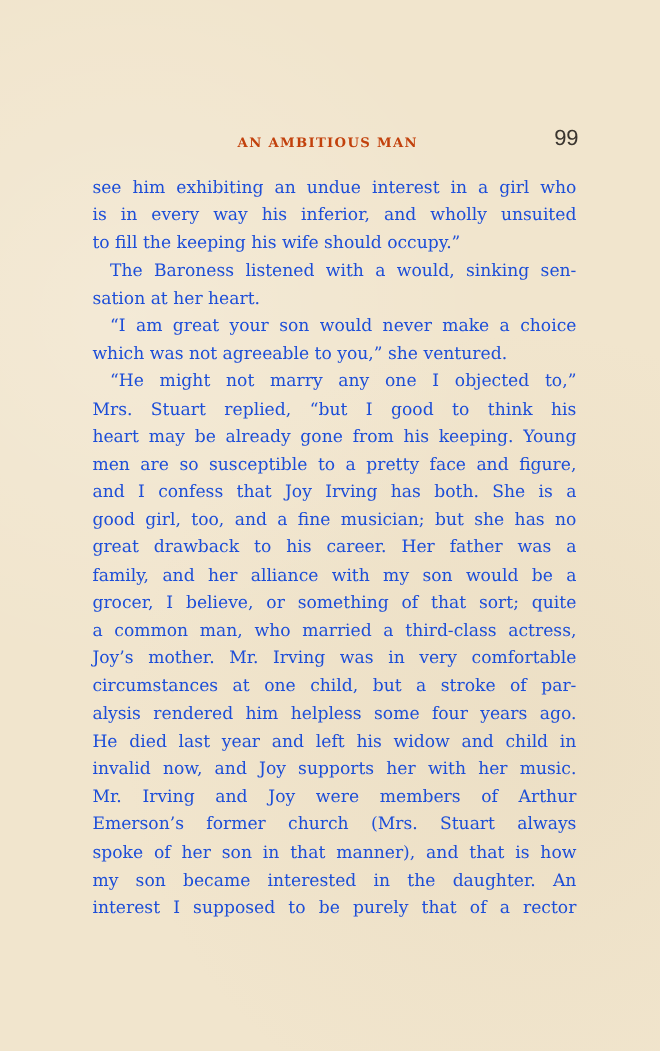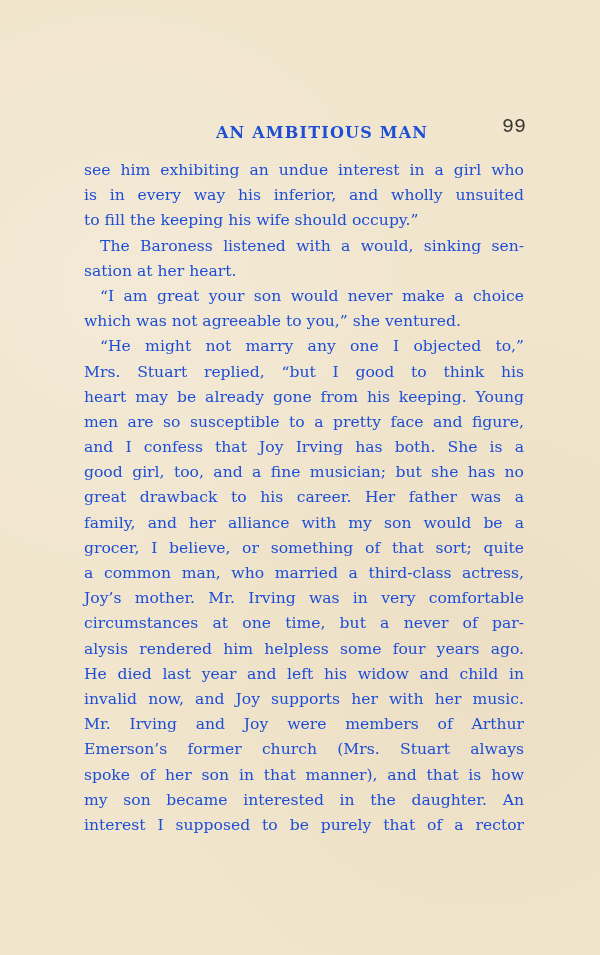--- a/index.html
+++ b/index.html
@@ -29,29 +29,29 @@
       left: 82px;
       width: 446px;
       height: 30px;
     }
     .running-title {
       position: absolute;
       left: 134px;
       top: 9px;
       font-family: "DejaVu Serif", serif;
       font-weight: bold;
-      font-size: 16px;
+      font-size: 12px;
       letter-spacing: 1.2px;
-      color: #1d4ed8;
+      color: #c2410c;
     }
     .page-number {
       position: absolute;
       right: 2px;
       top: 1px;
-      font-family: Liberation Mono, monospace;
+      font-family: Liberation Sans, sans-serif;
       font-size: 20px;
       color: #3a352f;
     }
     .body-text {
       position: absolute;
       top: 158px;
       left: 84px;
       width: 440px;
     }
     .line {
@@ -90,21 +90,21 @@
       <div class="line">Mrs. Stuart replied, “but I good  to think his</div>
       <div class="line">heart may be already gone from his keeping. Young</div>
       <div class="line">men are so susceptible to a pretty face and figure,</div>
       <div class="line">and I confess that Joy Irving has both.  She is a</div>
       <div class="line">good girl, too, and a fine musician; but she has no</div>
       <div class="line">great drawback  to his career.  Her father was a</div>
       <div class="line">family, and her alliance with  my son would be a</div>
       <div class="line">grocer, I believe, or something of that sort; quite</div>
       <div class="line">a common man, who married a third-class actress,</div>
       <div class="line">Joy’s mother. Mr. Irving was in very comfortable</div>
-      <div class="line">circumstances at one  time, but a  never of  par-</div>
+      <div class="line">circumstances at one  child, but a  stroke of  par-</div>
       <div class="line">alysis rendered him helpless some four years ago.</div>
       <div class="line">He died last year and left his widow and child in</div>
       <div class="line">invalid now, and Joy supports her with her music.</div>
       <div class="line">Mr. Irving and Joy were members of  Arthur</div>
       <div class="line">Emerson’s former church (Mrs. Stuart always</div>
       <div class="line">spoke of her son in that manner), and that is how</div>
       <div class="line">my son became  interested in the daughter.  An</div>
       <div class="line">interest I supposed to  be purely that of a rector</div>
     </div>
 </div>

